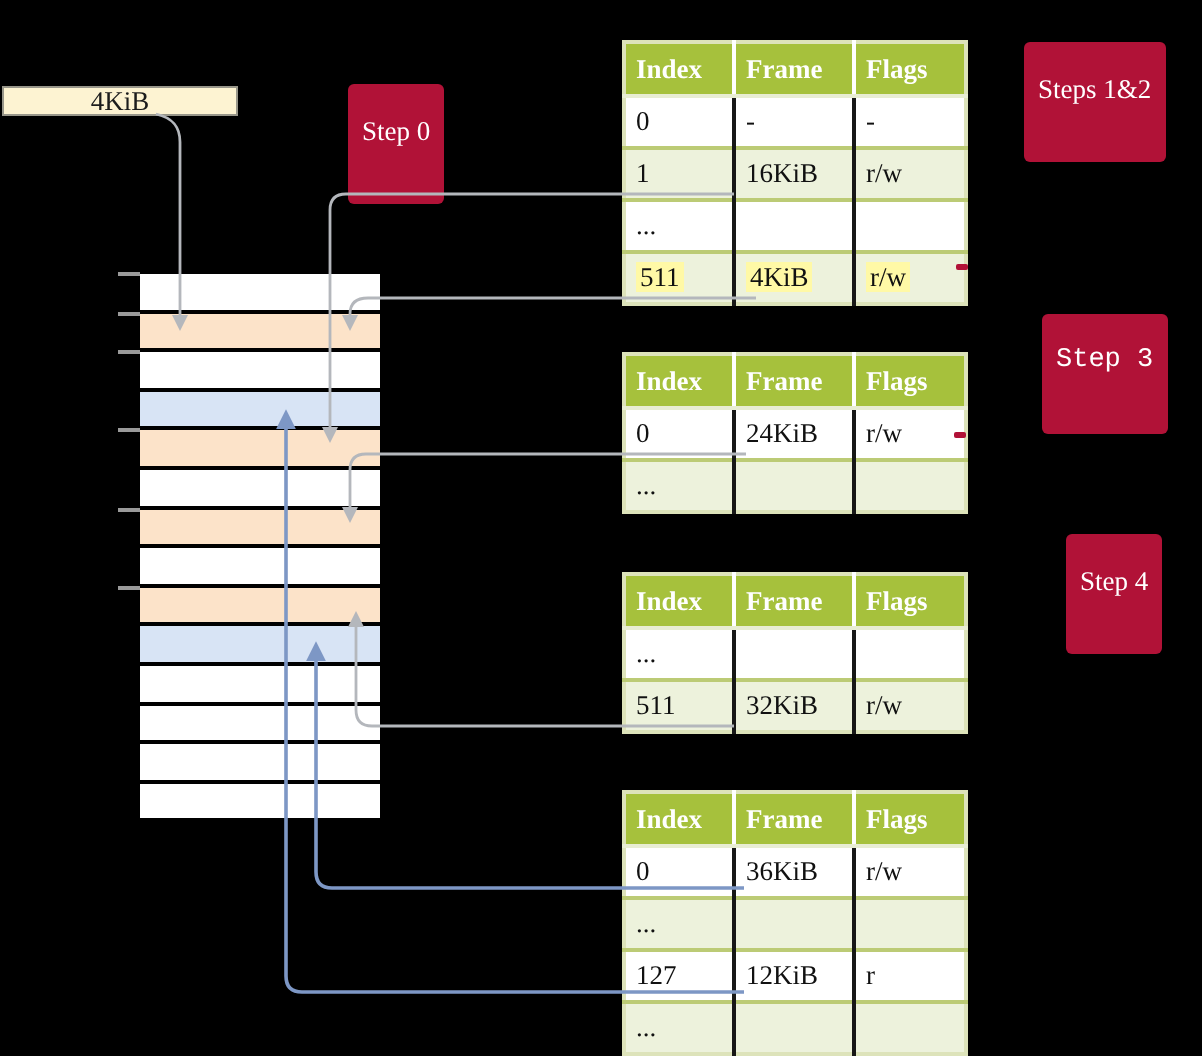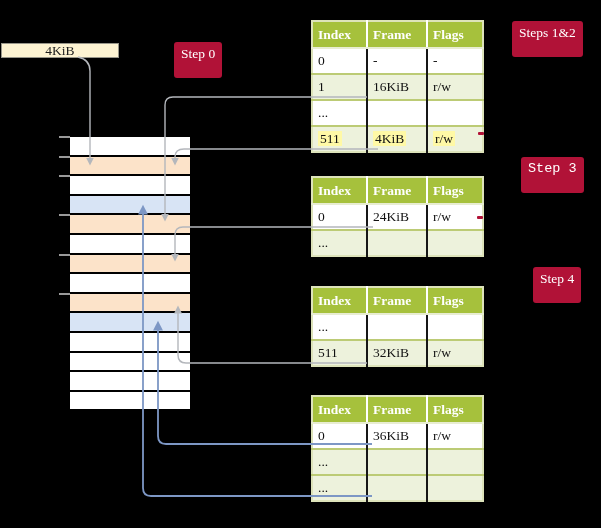--- a/index.html
+++ b/index.html
@@ -7,21 +7,21 @@
     position:relative;width:601px;height:528px;background:#000;overflow:hidden;
     font-family:"Liberation Serif","DejaVu Serif",serif;
   }
   .pagebox{
     position:absolute;left:1px;top:43px;width:118px;height:15px;box-sizing:border-box;
     background:var(--cream);border:1px solid #98968a;color:#1c1c1c;
     font-size:13.5px;line-height:13px;text-align:center;
   }
   .steplabel{
     position:absolute;background:var(--crimson);color:#fff;
-    font-size:13.5px;line-height:16px;height:28px;padding:4px 7px;
+    font-size:13.5px;line-height:16px;height:28px;padding:16px 7px;
     border-radius:3px;white-space:nowrap;
   }
   #memory{position:absolute;left:70px;top:137px;width:120px;}
   .mrow{box-sizing:border-box;height:19.6px;border-bottom:2px solid #000;}
   .mrow.white{background:#ffffff;}
   .mrow.peach{background:var(--peach);}
   .mrow.blue{background:var(--blueRow);}
   .tick{position:absolute;left:59px;width:11px;height:2px;background:#9a9a9a;}
   table.pt{
     position:absolute;left:311px;border-collapse:collapse;
@@ -186,20 +186,25 @@
         <tbody>
           <tr class="plain">
             <td>0</td>
             <td>36KiB</td>
             <td>r/w</td>
           </tr>
           <tr class="shade">
             <td>...</td>
             <td></td>
             <td></td>
+          </tr>
+          <tr class="plain">
+            <td>127</td>
+            <td>12KiB</td>
+            <td>r</td>
           </tr>
           <tr class="shade">
             <td>...</td>
             <td></td>
             <td></td>
           </tr>
         </tbody>
       </table>
     </div>
 

